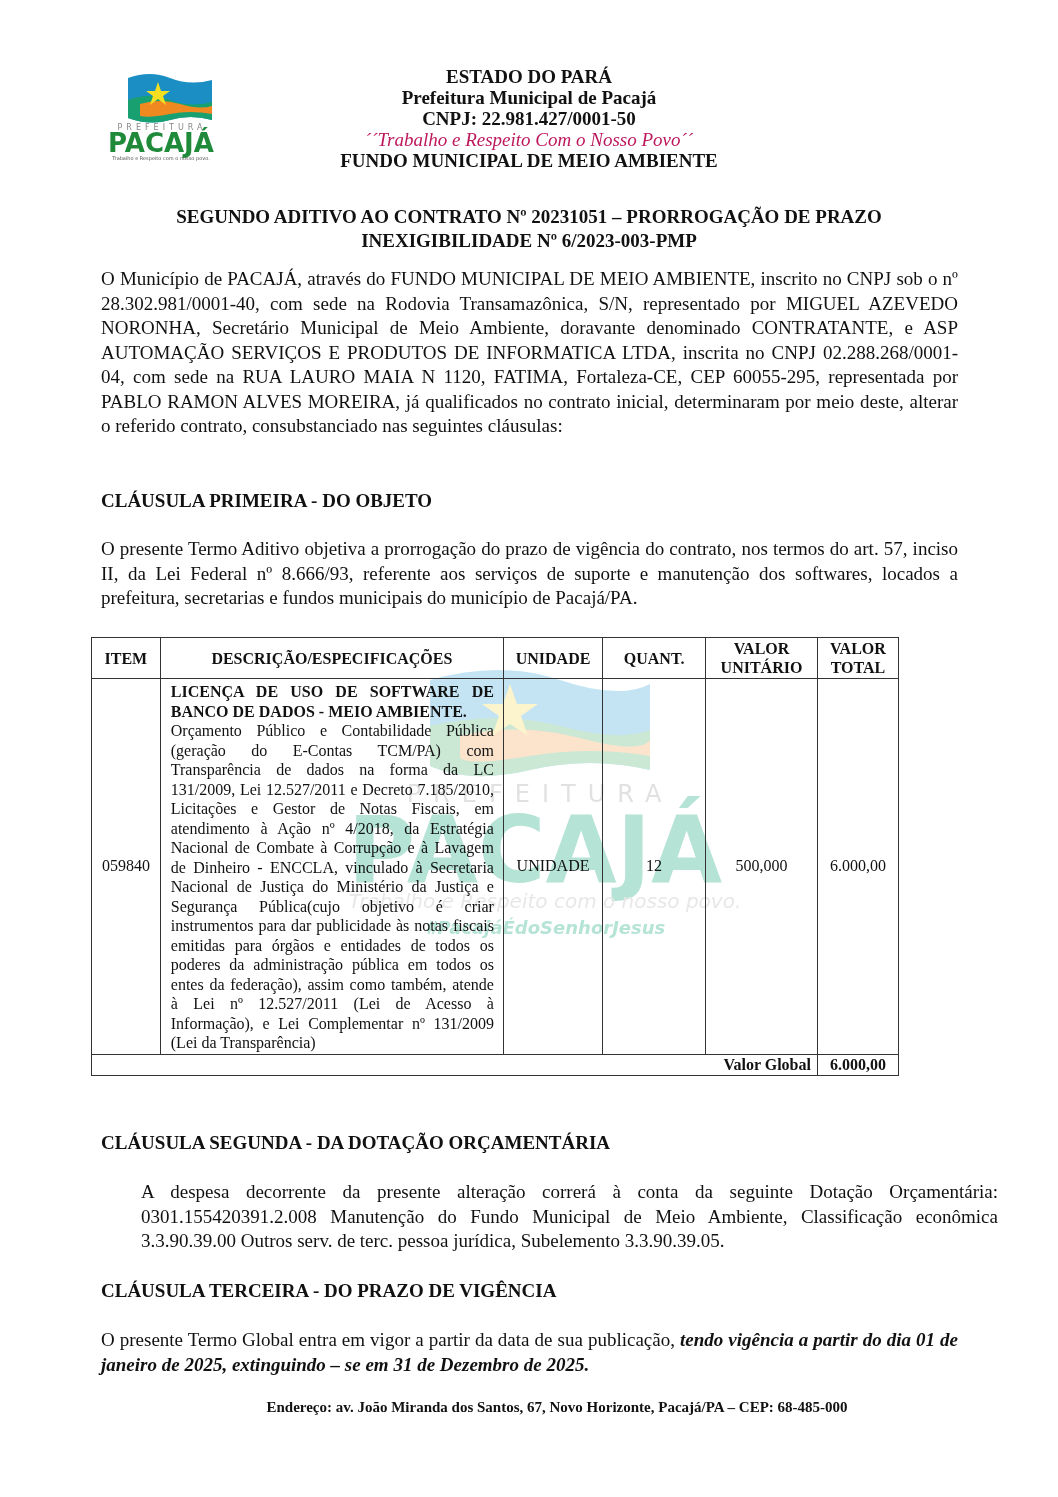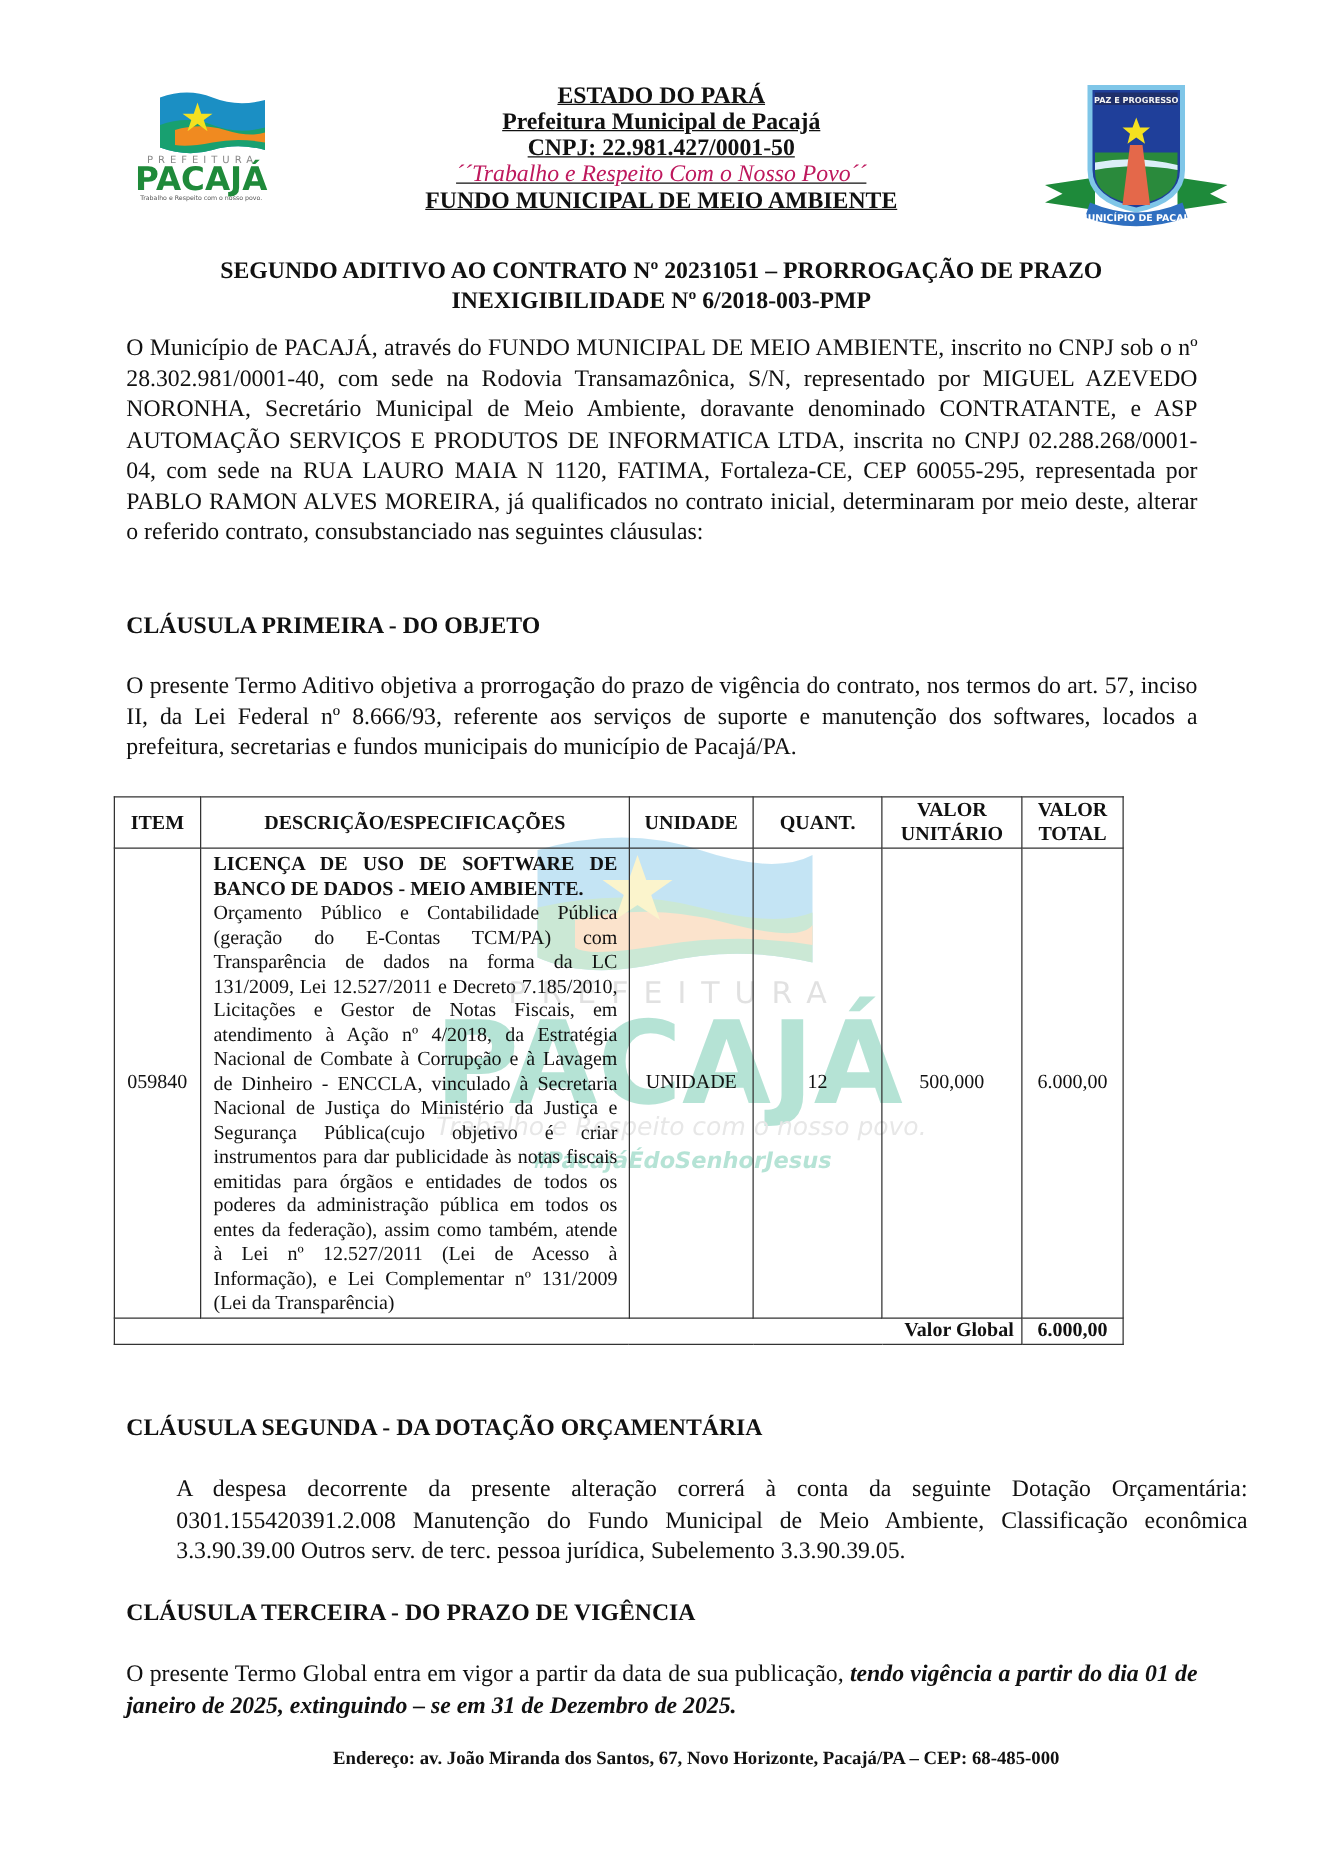--- a/index.html
+++ b/index.html
@@ -3,21 +3,21 @@
 <meta charset="utf-8">
 <style>
   html, body { margin: 0; padding: 0; background: #ffffff; }
   body { width: 1058px; height: 1497px; position: relative; overflow: hidden;
          font-family: "Liberation Serif", "DejaVu Serif", serif; color: #111; }
   .page { position: absolute; left: 0; top: 0; width: 1058px; height: 1497px; }
 
   
   .logo-left { position: absolute; left: 100px; top: 70px; width: 122px; height: 92px; }
   .logo-right { position: absolute; left: 836px; top: 66px; width: 146px; height: 118px; }
-  .header { position: absolute; left: 250px; right: 250px; top: 66px; text-align: center; text-decoration: underline; }
+  .header { position: absolute; left: 250px; right: 250px; top: 66px; text-align: center; }
   .header .l { font-weight: bold; font-size: 19px; line-height: 21px; }
   .header .motto { font-style: italic; color: #be185d; font-size: 19px; line-height: 21px; font-weight: normal; }
 
   .title { position: absolute; left: 100px; right: 100px; top: 205px; text-align: center;
            font-weight: bold; font-size: 19px; line-height: 24px; }
 
   .para { position: absolute; left: 101px; width: 857px; font-size: 19px; line-height: 24.5px;
           text-align: justify; }
   .heading { position: absolute; left: 101px; font-weight: bold; font-size: 19px; line-height: 24px; }
 
@@ -54,40 +54,24 @@
   </div>
 
   <div class="header">
     <div class="l">ESTADO DO PARÁ</div>
     <div class="l">Prefeitura Municipal de Pacajá</div>
     <div class="l">CNPJ: 22.981.427/0001-50</div>
     <div class="motto">´´Trabalho e Respeito Com o Nosso Povo´´</div>
     <div class="l">FUNDO MUNICIPAL DE MEIO AMBIENTE</div>
   </div>
 
-  <div class="logo-right">
-    <svg width="146" height="118" viewBox="0 0 146 118">
-      <polygon points="0,82 40,76 40,102 0,96 14,89" fill="#1e8a3a"></polygon>
-      <polygon points="146,82 106,76 106,102 146,96 132,89" fill="#1e8a3a"></polygon>
-      <path d="M34 2 L112 2 L112 70 Q112 96 73 104 Q34 96 34 70 Z" fill="#7fc6e8"></path>
-      <path d="M38 6 L108 6 L108 70 Q108 92 73 100 Q38 92 38 70 Z" fill="#1f3f9a"></path>
-      <rect x="40" y="8" width="66" height="10" fill="#1f2f6a"></rect>
-      <text x="73" y="16" text-anchor="middle" font-size="6.5" font-weight="bold" fill="#f2f2f2" font-family="DejaVu Sans, sans-serif">PAZ E PROGRESSO</text>
-      <polygon points="73,28 76,36 84,36 78,41 80,49 73,44 66,49 68,41 62,36 70,36" fill="#f4e020"></polygon>
-      <path d="M40 56 L106 56 L106 72 Q106 92 73 98 Q40 92 40 72 Z" fill="#2a8a3c"></path>
-      <path d="M40 64 Q73 58 106 66 L106 70 Q73 64 40 70 Z" fill="#dbeff8"></path>
-      <polygon points="68,50 78,50 84,98 62,98" fill="#e4684a"></polygon>
-      <path d="M36 96 Q73 112 110 96 L114 108 Q73 122 32 108 Z" fill="#2f6fc0"></path>
-      <text x="73" y="111" text-anchor="middle" font-size="7.5" font-weight="bold" fill="#ffffff" font-family="DejaVu Sans, sans-serif">MUNICÍPIO DE PACAJÁ</text>
-    </svg>
-  </div>
 
   <div class="title">
     <div>SEGUNDO ADITIVO AO CONTRATO Nº 20231051 – PRORROGAÇÃO DE PRAZO</div>
-    <div>INEXIGIBILIDADE Nº 6/2018-003-PMP</div>
+    <div>INEXIGIBILIDADE Nº 6/2023-003-PMP</div>
   </div>
 
   <div class="para" style="top:267px;">O Município de PACAJÁ, através do FUNDO MUNICIPAL DE MEIO AMBIENTE, inscrito no CNPJ sob o nº 28.302.981/0001-40, com sede na Rodovia Transamazônica, S/N, representado por MIGUEL AZEVEDO NORONHA, Secretário Municipal de Meio Ambiente, doravante denominado CONTRATANTE, e ASP AUTOMAÇÃO SERVIÇOS E PRODUTOS DE INFORMATICA LTDA, inscrita no CNPJ 02.288.268/0001-04, com sede na RUA LAURO MAIA N 1120, FATIMA, Fortaleza-CE, CEP 60055-295, representada por PABLO RAMON ALVES MOREIRA, já qualificados no contrato inicial, determinaram por meio deste, alterar o referido contrato, consubstanciado nas seguintes cláusulas:</div>
 
   <div class="heading" style="top:489px;">CLÁUSULA PRIMEIRA - DO OBJETO</div>
   <div class="para" style="top:537px;">O presente Termo Aditivo objetiva a prorrogação do prazo de vigência do contrato, nos termos do art. 57, inciso II, da Lei Federal nº 8.666/93, referente aos serviços de suporte e manutenção dos softwares, locados a prefeitura, secretarias e fundos municipais do município de Pacajá/PA.</div>
 
   <div class="watermark">
     <svg width="420" height="280" viewBox="0 0 420 280">
       <path d="M100 20 Q170 0 230 20 T320 24 L320 110 Q260 96 200 110 T100 106 Z" fill="#5ab4e0"></path>

